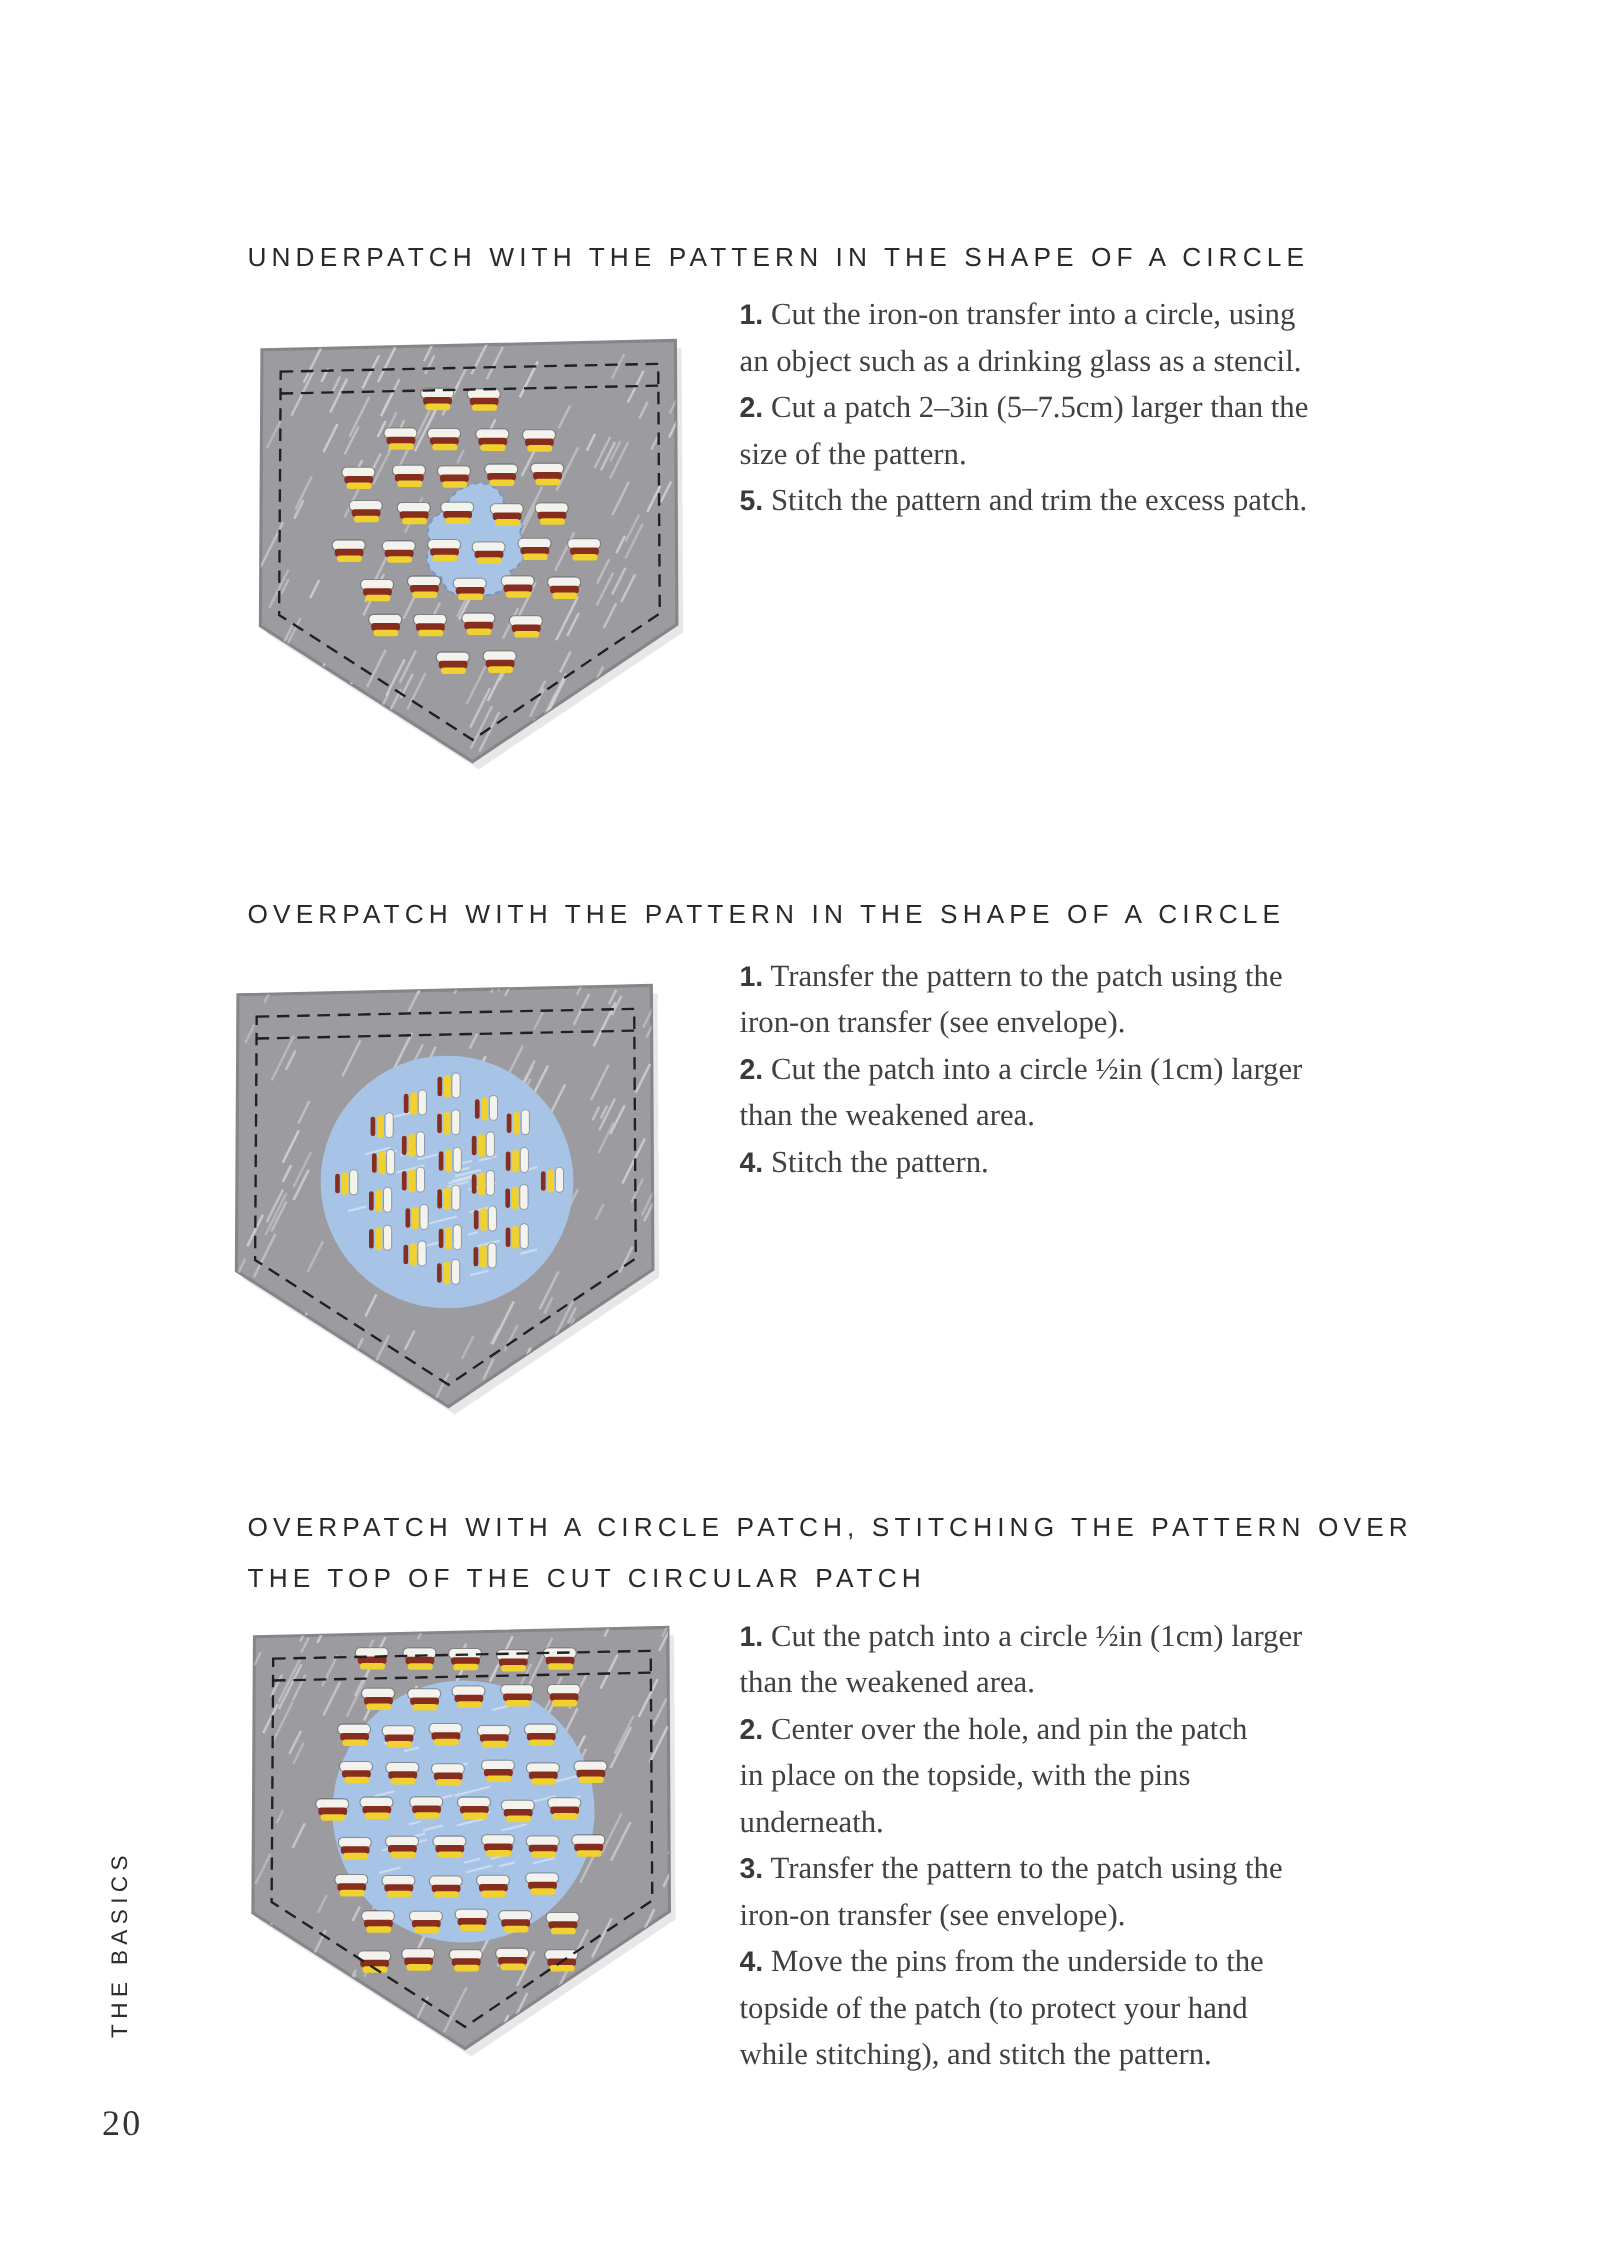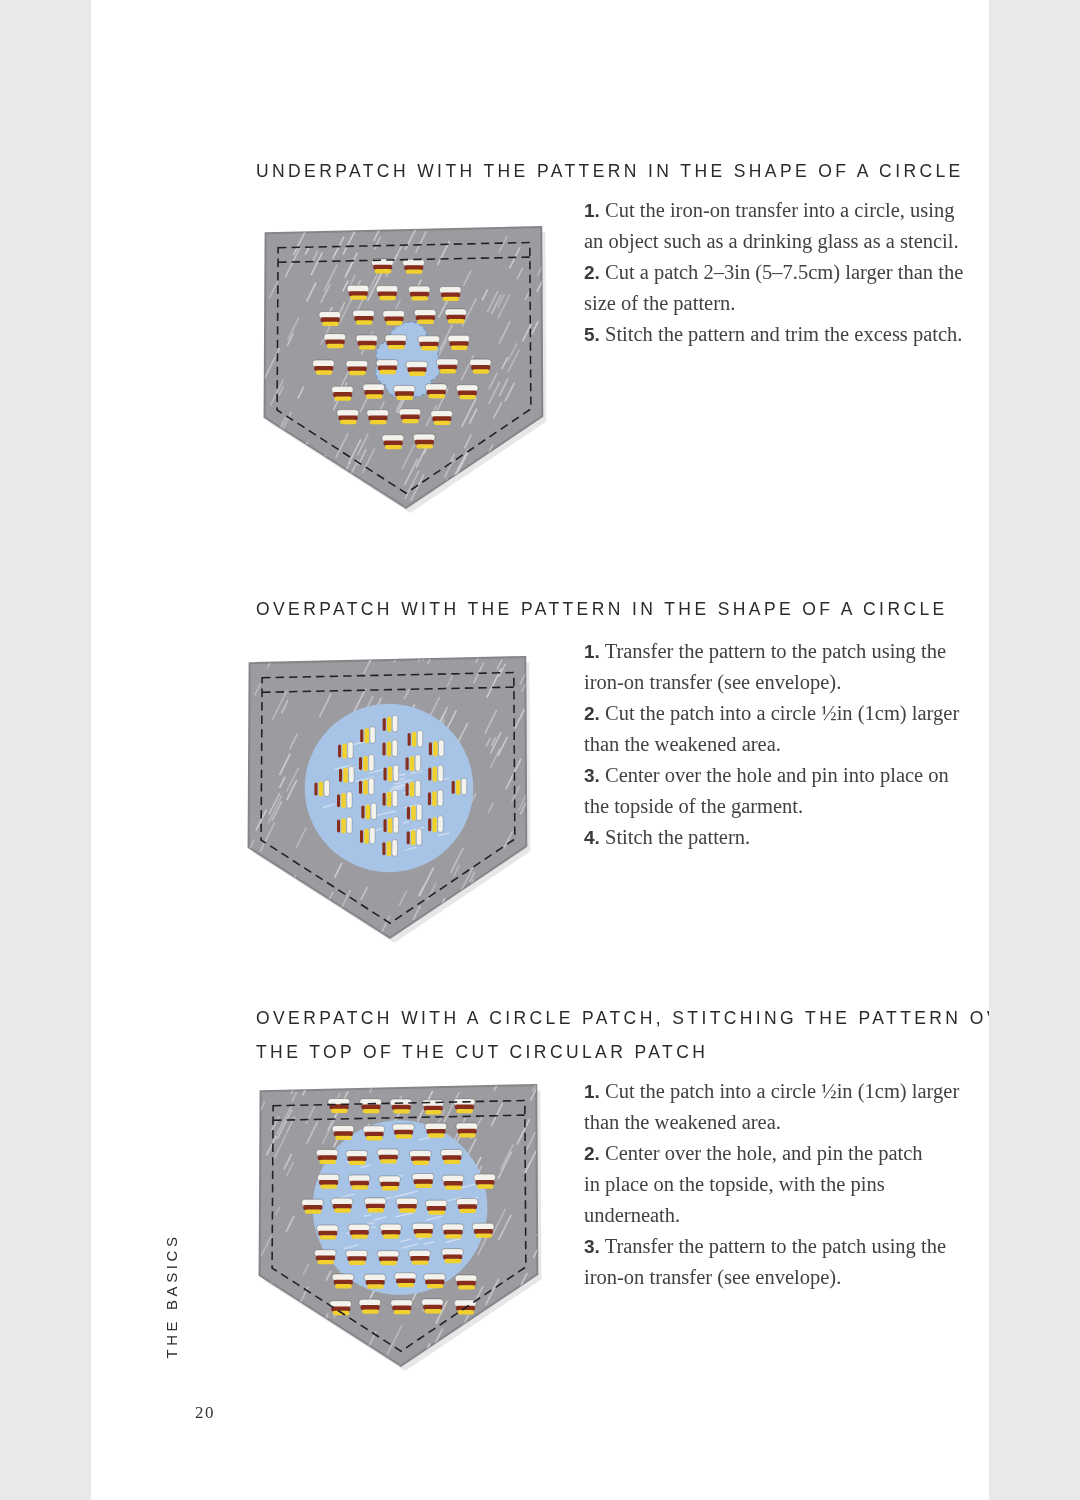--- a/index.html
+++ b/index.html
@@ -1,18 +1,18 @@
 <!DOCTYPE html>
 <html><head>
 <meta charset="utf-8">
 <style>
   html,body{margin:0;padding:0;background:#e9e9e9;}
   .page{
     position:relative;
-    width:898px;height:1500px;
+    width:1080px;height:1500px;
     background:#ffffff;
     margin:0 auto;
     overflow:hidden;
     font-family:"Liberation Serif", serif;
   }
   .heading{
     position:absolute;
     font-family:"Liberation Sans", sans-serif;
     font-size:17.5px;
     font-weight:500;
@@ -52,24 +52,23 @@
     font-family:"Liberation Sans", sans-serif;
     font-size:15px;
     letter-spacing:3.6px;
     color:#2d2d2f;
     white-space:nowrap;
   }
   .page-number{
     position:absolute;
     left:68px;top:1403px;
     font-family:"Liberation Serif", serif;
-    font-size:17px;
+    font-size:24px;
     letter-spacing:1.5px;
     color:#333336;
-    margin-left:36px;
   }
 </style>
 </head>
 <body>
 
 <div class="page">
 
   <h2 class="heading" style="left:165px;top:139px;">UNDERPATCH WITH THE PATTERN IN THE SHAPE OF A CIRCLE</h2>
 
   <figure class="fig" style="left:158px;top:202px;"><svg viewBox="0 0 300 300" width="100%" height="100%" role="img">
@@ -573,22 +572,20 @@
         </g>
         <path d="M28,44 L270,39 L271,199 L151,280 L27,200 Z" fill="none" stroke="#1f1f24" stroke-width="1.5" stroke-dasharray="8 5"></path>
         <path d="M28,58 L270,53" fill="none" stroke="#1f1f24" stroke-width="1.5" stroke-dasharray="8 5"></path>
       </svg></figure>
 
   <ul class="steps" style="top:636px;">
     <li class="step"><b class="step-num">1.</b> <span class="step-text">Transfer the pattern to the patch using the
 iron-on transfer (see envelope).</span></li>
     <li class="step"><b class="step-num">2.</b> <span class="step-text">Cut the patch into a circle ½in (1cm) larger
 than the weakened area.</span></li>
-    <li class="step"><b class="step-num">3.</b> <span class="step-text">Center over the hole and pin into place on
-the topside of the garment.</span></li>
     <li class="step"><b class="step-num">4.</b> <span class="step-text">Stitch the pattern.</span></li>
   </ul>
 
   <h2 class="heading" style="left:165px;top:986px;width:880px;">OVERPATCH WITH A CIRCLE PATCH, STITCHING THE PATTERN OVER
 THE TOP OF THE CUT CIRCULAR PATCH</h2>
 
   <figure class="fig" style="left:153px;top:1060px;"><svg viewBox="0 0 300 300" width="100%" height="100%" role="img">
         <path d="M16,30 L281,24 L282,206 L151,294 L15,207 Z" transform="translate(4,5)" fill="rgba(60,60,65,0.12)"></path>
         <defs>
           <clipPath id="pk2">
@@ -904,18 +901,21 @@
       </svg></figure>
 
   <ul class="steps" style="top:1076px;">
     <li class="step"><b class="step-num">1.</b> <span class="step-text">Cut the patch into a circle ½in (1cm) larger
 than the weakened area.</span></li>
     <li class="step"><b class="step-num">2.</b> <span class="step-text">Center over the hole, and pin the patch
 in place on the topside, with the pins
 underneath.</span></li>
     <li class="step"><b class="step-num">3.</b> <span class="step-text">Transfer the pattern to the patch using the
 iron-on transfer (see envelope).</span></li>
+    <li class="step"><b class="step-num">4.</b> <span class="step-text">Move the pins from the underside to the
+topside of the patch (to protect your hand
+while stitching), and stitch the pattern.</span></li>
   </ul>
 
   <div class="side-label">THE BASICS</div>
   <div class="page-number">20</div>
 
 </div>
 
 </body></html>

